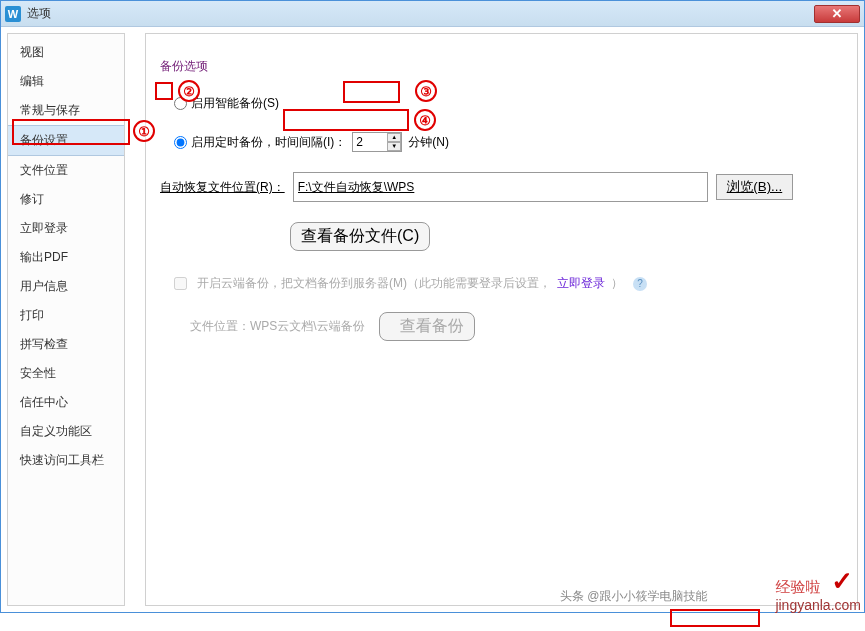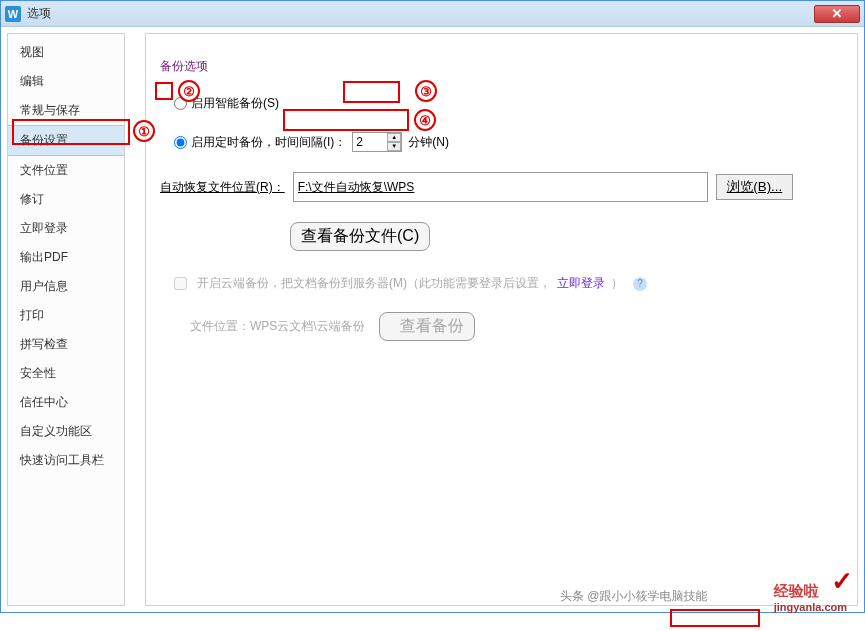--- a/index.html
+++ b/index.html
@@ -28,22 +28,22 @@
 .browse-row { display: flex; align-items: center; gap: 8px; text-decoration: underline; }
 .browse-btn { background: #f0f0f0; border: 1px solid #999; padding: 3px 10px; cursor: pointer; }
 .disabled-text { color: #aaa; }
 .help-icon { display: inline-block; width: 14px; height: 14px; border-radius: 50%; background: #c8e0f5; color: #5a8fc0; font-size: 10px; text-align: center; line-height: 14px; margin-left: 4px; }
 .link { color: #6d28d9; cursor: pointer; }
 
 .anno { position: absolute; border: 2px solid #e00000; pointer-events: none; z-index: 100; }
 .anno-circle { position: absolute; border: 2px solid #e00000; border-radius: 50%; pointer-events: none; z-index: 101; display: flex; align-items: center; justify-content: center; color: #e00000; font-weight: bold; font-size: 13px; background: rgba(255,255,255,0.6); }
 
 .watermark-tj { position: absolute; bottom: 26px; left: 560px; color: #8a8a8a; font-size: 12px; text-shadow: 0 0 2px rgba(255,255,255,0.8); }
-.watermark-jy { position: absolute; bottom: 18px; right: 18px; color: #d04040; font-size: 15px; font-weight: bold; }
-.watermark-jy .small { display: block; font-size: 11px; color: #a03535; text-align: right; }
+.watermark-jy { position: absolute; bottom: 18px; right: 4px; color: #d04040; font-size: 15px; font-weight: normal; }
+.watermark-jy .small { display: block; font-size: 14px; color: #a03535; text-align: right; }
 .check-icon { position: absolute; bottom: 34px; right: 12px; color: #c80000; font-size: 26px; font-weight: bold; }
 .red-rect-bottom { position: absolute; bottom: 4px; right: 105px; width: 90px; height: 18px; border: 2px solid #e00000; }
 </style>
 </head>
 <body>
 
 <div class="window">
   <div class="titlebar">
     <span class="app-icon">W</span>
     <span class="title-text">选项</span>

